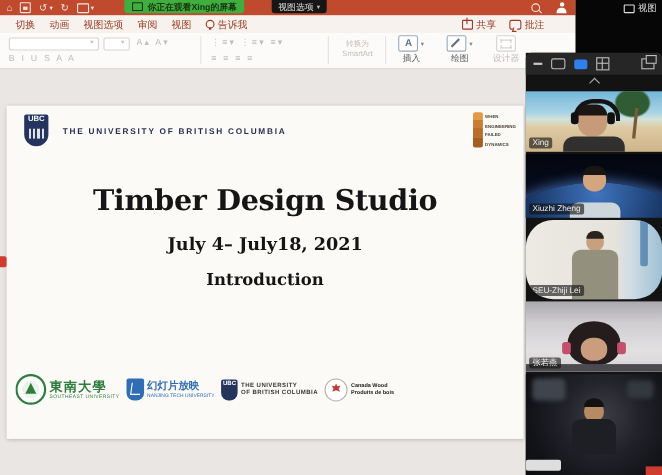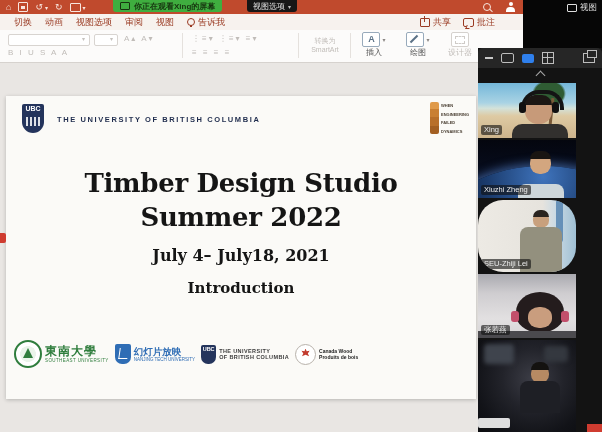--- a/index.html
+++ b/index.html
@@ -120,21 +120,21 @@
   .i-single{width:11px;height:8px;border:1px solid #bdbdbd;border-radius:2px;}
   .i-active{width:12px;height:9px;background:#2f80ed;border-radius:2px;}
   .i-grid{width:10px;height:10px;border:1px solid #bdbdbd;position:relative;}
   .i-grid::before{content:"";position:absolute;left:4px;top:0;bottom:0;width:1px;background:#bdbdbd;}
   .i-grid::after{content:"";position:absolute;top:4px;left:0;right:0;height:1px;background:#bdbdbd;}
   .i-pop{width:10px;height:8px;border:1px solid #bdbdbd;position:relative;margin-left:auto;}
   .i-pop::after{content:"";position:absolute;left:3px;top:-4px;width:8px;height:6px;border:1px solid #bdbdbd;background:#262626;}
   .pchevron{height:13px;display:flex;justify-content:center;align-items:flex-start;}
   .chev-up{width:6px;height:6px;border-left:1.5px solid #a8a8a8;border-top:1.5px solid #a8a8a8;transform:rotate(45deg);margin-top:4px;}
   .videos{display:flex;flex-direction:column;gap:2px;margin-top:2px;}
-  .video{position:relative;width:98px;overflow:hidden;}
+  .video{position:relative;width:124px;overflow:hidden;}
   .nametag{position:absolute;left:3px;bottom:3px;background:rgba(16,16,16,.62);color:#ececec;
            font-size:7.5px;padding:0 3px;line-height:10px;border-radius:2px;white-space:nowrap;max-width:112px;overflow:hidden;}
   .nametag.light{background:rgba(240,240,240,.92);color:#555;min-width:26px;height:10px;left:0;bottom:4px;}
 
   .v1{height:55px;background:linear-gradient(180deg,#74b7d9 0%,#a9d3e4 36%,#d3e2da 46%,#decaa3 60%,#cdb48c 100%);}
   .palm{position:absolute;right:8px;top:-2px;width:38px;height:28px;
         background:radial-gradient(ellipse at 50% 45%,#2f5c33 0 54%,rgba(47,92,51,0) 63%);filter:blur(.5px);}
   .trunk{position:absolute;right:23px;top:15px;width:3px;height:28px;background:#7a5a38;transform:rotate(6deg);}
   .v1 .hp-band{position:absolute;left:43px;top:7px;width:35px;height:16px;border:4px solid #141414;border-bottom:none;border-radius:18px 18px 0 0;}
   .v1 .head{position:absolute;left:47px;top:14px;width:27px;height:27px;background:#c79a79;border-radius:46%;}
@@ -266,21 +266,20 @@
           <span class="corner-lines">
             <span>WHEN</span>
             <span>ENGINEERING</span>
             <span>FAILED</span>
             <span>DYNAMICS</span>
           </span>
         </div>
 
         <div class="slide-titles">
           <div class="t1">Timber Design Studio</div>
-          <div class="t2">Summer 2022</div>
           <div class="dateline">July 4– July18, 2021</div>
           <div class="subtitle">Introduction</div>
         </div>
 
         <div class="partners">
           <span class="partner">
             <span class="seu-seal"></span>
             <span class="pcol">
               <span class="seu-cn">東南大學</span>
               <span class="seu-en">SOUTHEAST UNIVERSITY</span>

